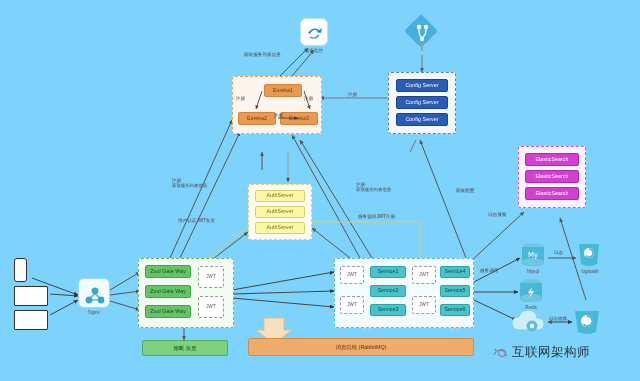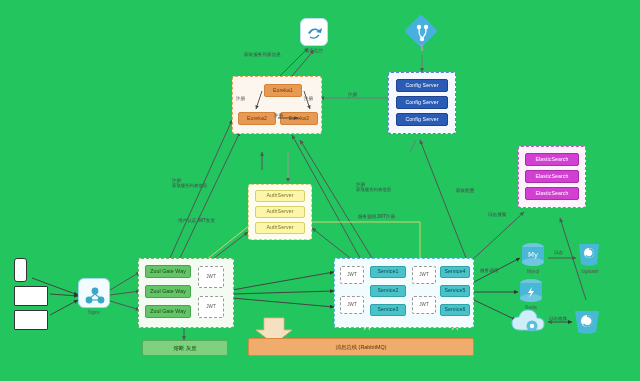--- a/index.html
+++ b/index.html
@@ -1,17 +1,17 @@
 <!DOCTYPE html>
 <html><head>
 <meta charset="utf-8">
 <style>
   html,body{margin:0;padding:0;background:#ffffff;}
   body{font-family:"Liberation Sans","DejaVu Sans",sans-serif;}
-  #stage{position:relative;width:640px;height:381px;background:#22c55e;overflow:hidden;}
+  #stage{position:relative;width:640px;height:381px;background:#7dd3fc;overflow:hidden;}
   .abs{position:absolute;box-sizing:border-box;}
   svg#wires{position:absolute;left:0;top:0;width:640px;height:381px;pointer-events:none;}
 
   
   .grp{border:1px dashed #bbb;border-radius:3px;background:transparent;}
   .grp.orange{border-color:#e8a05a;background:#fdf6ef;}
   .grp.blue{border-color:#5b7fd4;background:#f5f8ff;}
   .grp.yellow{border-color:#d8cf72;background:#fdfcef;}
   .grp.green{border-color:#66b96a;background:#f3fbf3;}
   .grp.cyan{border-color:#5bb9d6;background:#f2fbfd;}
@@ -323,14 +323,22 @@
 
   <div class="abs" style="left:572px;top:306px;width:30px;height:30px;">
     <svg viewBox="0 0 30 30" width="30" height="30">
       <path d="M3,5 L27,5 L24,26 q-9,4 -18,0 z" fill="#49b7d6"></path>
       <circle cx="15" cy="15" r="6" fill="#fff"></circle>
       <path d="M15,10 a5,5 0 1,1 -3.6,8" stroke="#49b7d6" stroke-width="1.8" fill="none"></path>
     </svg>
   </div>
   <div class="lbl" style="left:549px;top:316px;">日志收集</div>
 
+  <div class="wm" style="left:492px;top:344px;">
+    <svg width="16" height="14" viewBox="0 0 16 14">
+      <path d="M2,9 q3,-7 9,-4 q4,2 3,5" stroke="#777" stroke-width="1.1" fill="none"></path>
+      <circle cx="10" cy="7" r="3.4" stroke="#777" stroke-width="1.1" fill="none"></circle>
+      <circle cx="3.5" cy="4" r="0.9" fill="#777"></circle>
+    </svg>
+    <span class="wm-txt">互联网架构师</span>
+  </div>
 
 </div>
 
 </body></html>

